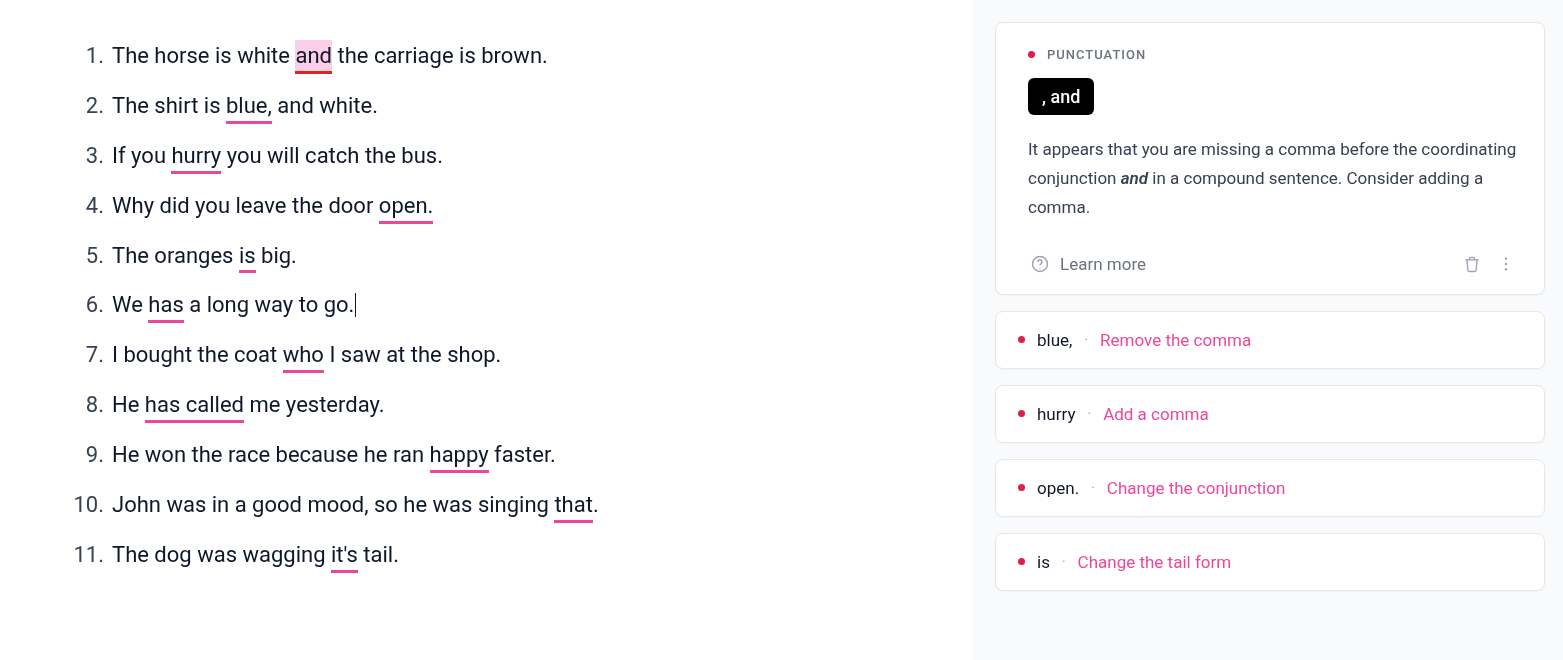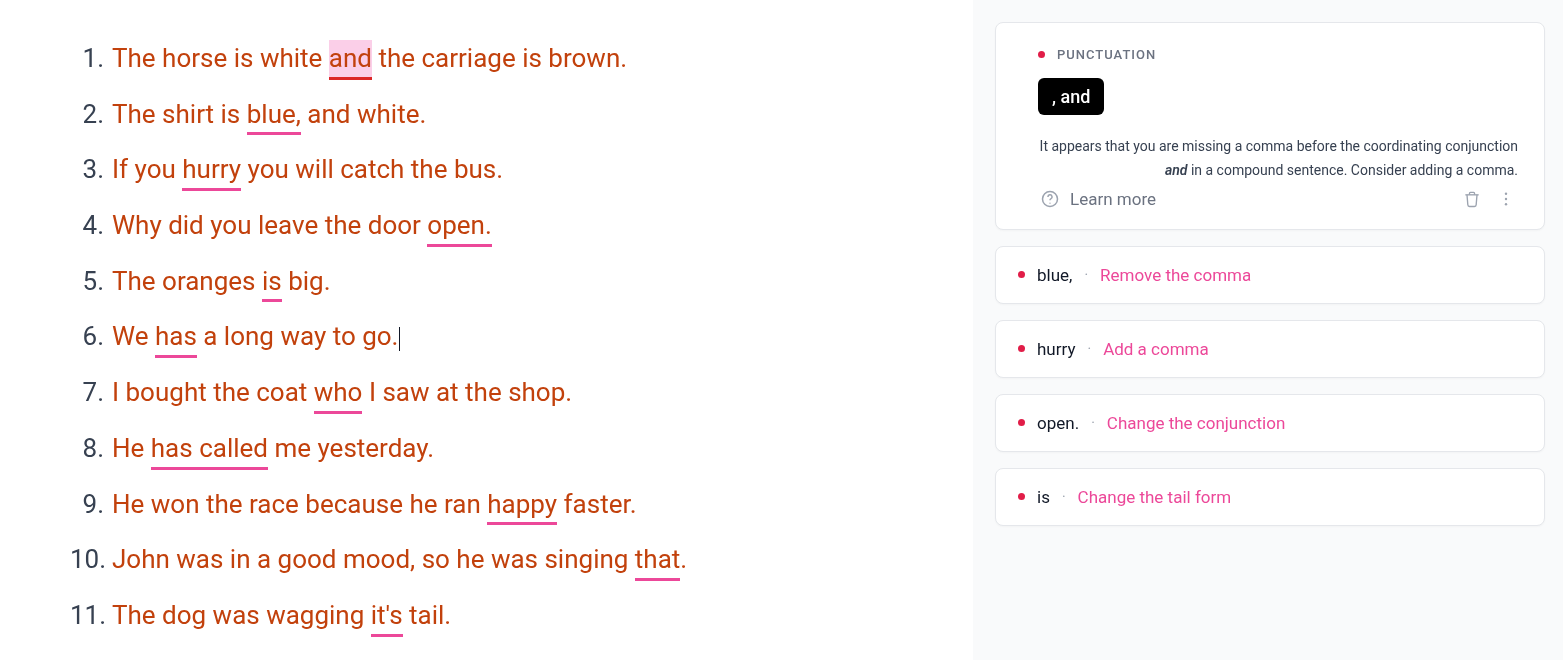--- a/index.html
+++ b/index.html
@@ -21,22 +21,22 @@
   font-weight: 700;
   color: #1f2328;
   margin-bottom: 28px;
 }
 .qlist {
   list-style: none;
   counter-reset: q;
 }
 .qlist li {
   counter-increment: q;
-  font-size: 26px;
-  color: #c2410c;
+  font-size: 22px;
+  color: #0f172a;
   line-height: 1.45;
   margin-bottom: 18px;
   position: relative;
   padding-left: 42px;
 }
 .qlist li::before {
   content: counter(q) ".";
   position: absolute;
   left: 0;
   width: 34px;
@@ -72,21 +72,21 @@
   flex-direction: column;
   gap: 16px;
 }
 .card {
   background: #fff;
   border: 1px solid #e5e7eb;
   border-radius: 8px;
   box-shadow: 0 1px 2px rgba(0,0,0,0.03);
 }
 .card.expanded {
-  padding: 24px 26px 18px 42px;
+  padding: 24px 26px 18px 32px;
 }
 .cat-row {
   display: flex;
   align-items: center;
   gap: 12px;
   margin-bottom: 16px;
 }
 .dot {
   width: 7px; height: 7px;
   border-radius: 50%;
@@ -103,25 +103,24 @@
   display: inline-block;
   background: #000000;
   color: #fff;
   padding: 8px 14px;
   border-radius: 6px;
   font-size: 18px;
   margin-bottom: 20px;
   font-weight: 500;
 }
 .expl {
-  font-size: 14px;
+  font-size: 17px;
   line-height: 1.7;
   color: #374151;
-  margin-bottom: 4px;
-  text-align: right;
+  margin-bottom: 30px;
 }
 .expl em { font-style: italic; font-weight: 600; }
 .card-foot {
   display: flex;
   align-items: flex-end;
   gap: 10px;
   color: #6b7280;
 }
 .learn {
   display: flex;

